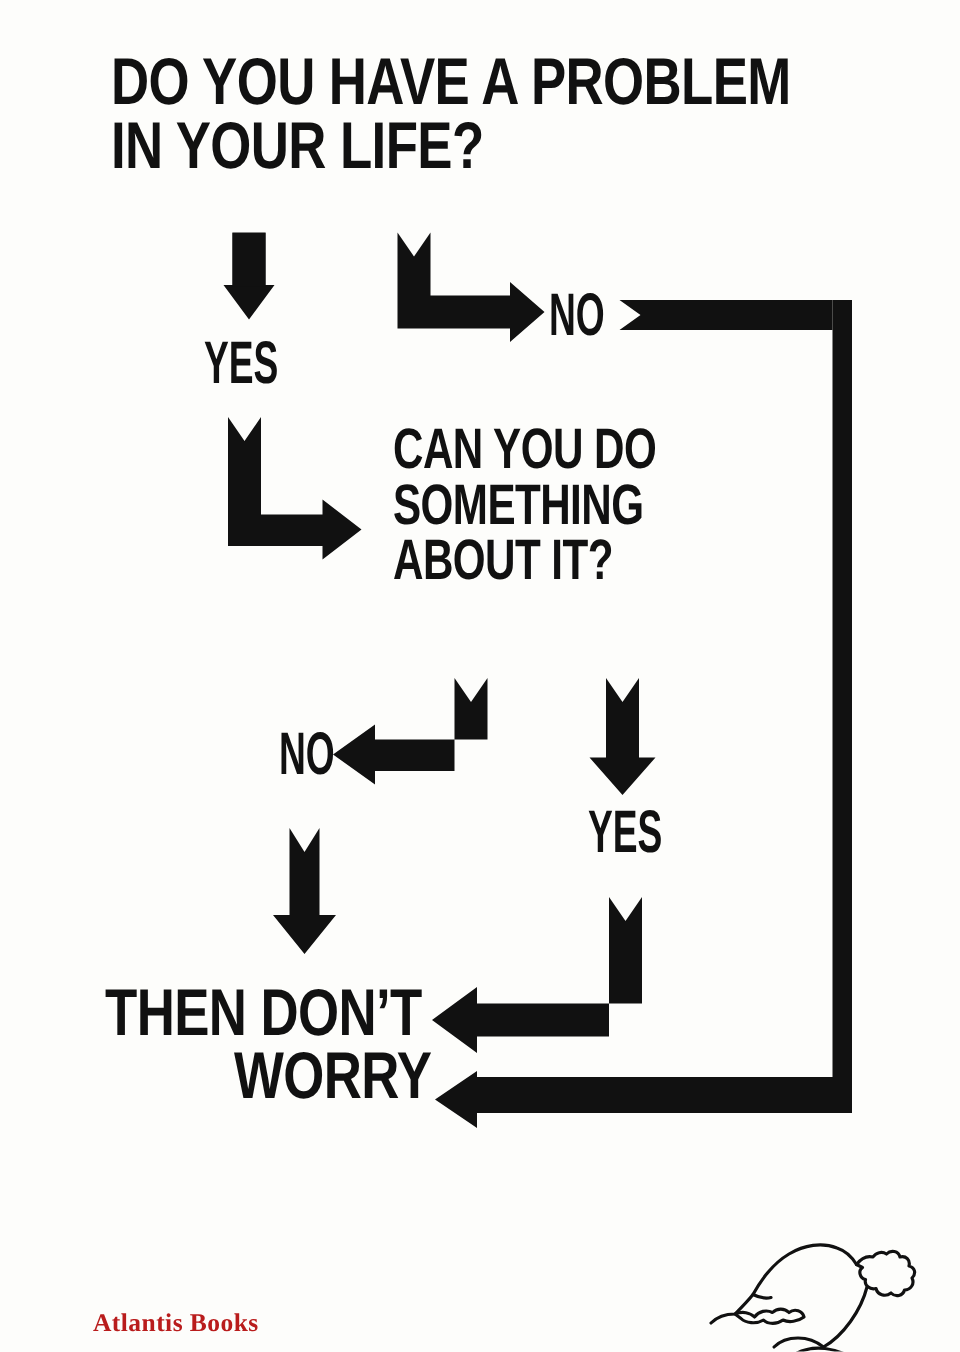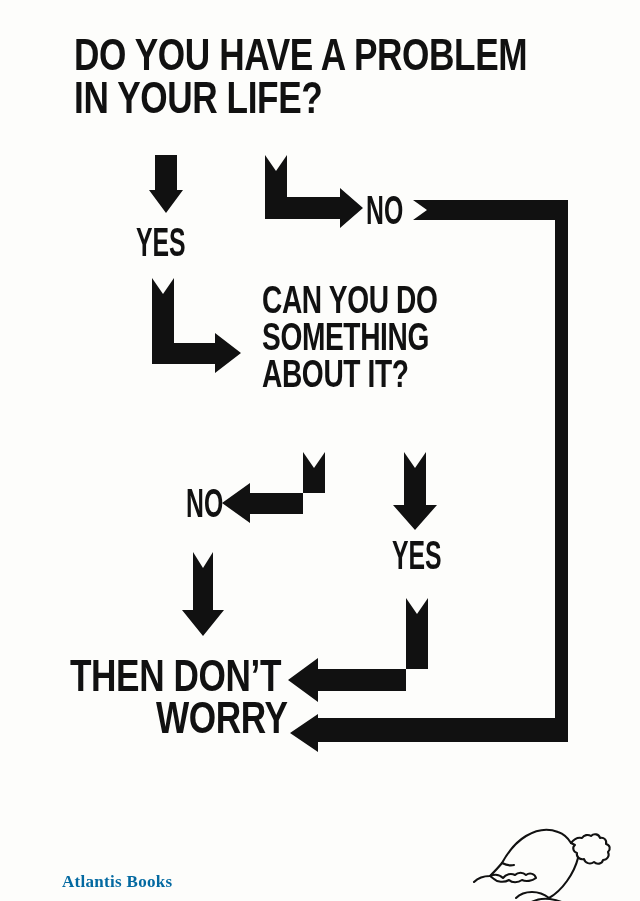--- a/index.html
+++ b/index.html
@@ -64,21 +64,21 @@
   #lbl-no2 {left:186px;top:483px;}
   #lbl-yes2{left:392px;top:535px;}
 
   
   #footer{
     position:absolute;
     left:62px;top:872px;
     font-family:"Liberation Serif", serif;
     font-weight:bold;
     font-size:17px;
-    color:#0369a1;
+    color:#b91c1c;
     letter-spacing:0.3px;
   }
   #wave{
     position:absolute;
     left:468px;top:818px;
     width:166px;height:92px;
   }
   svg{display:block;}
   .ink{fill:#111;}
 </style>

